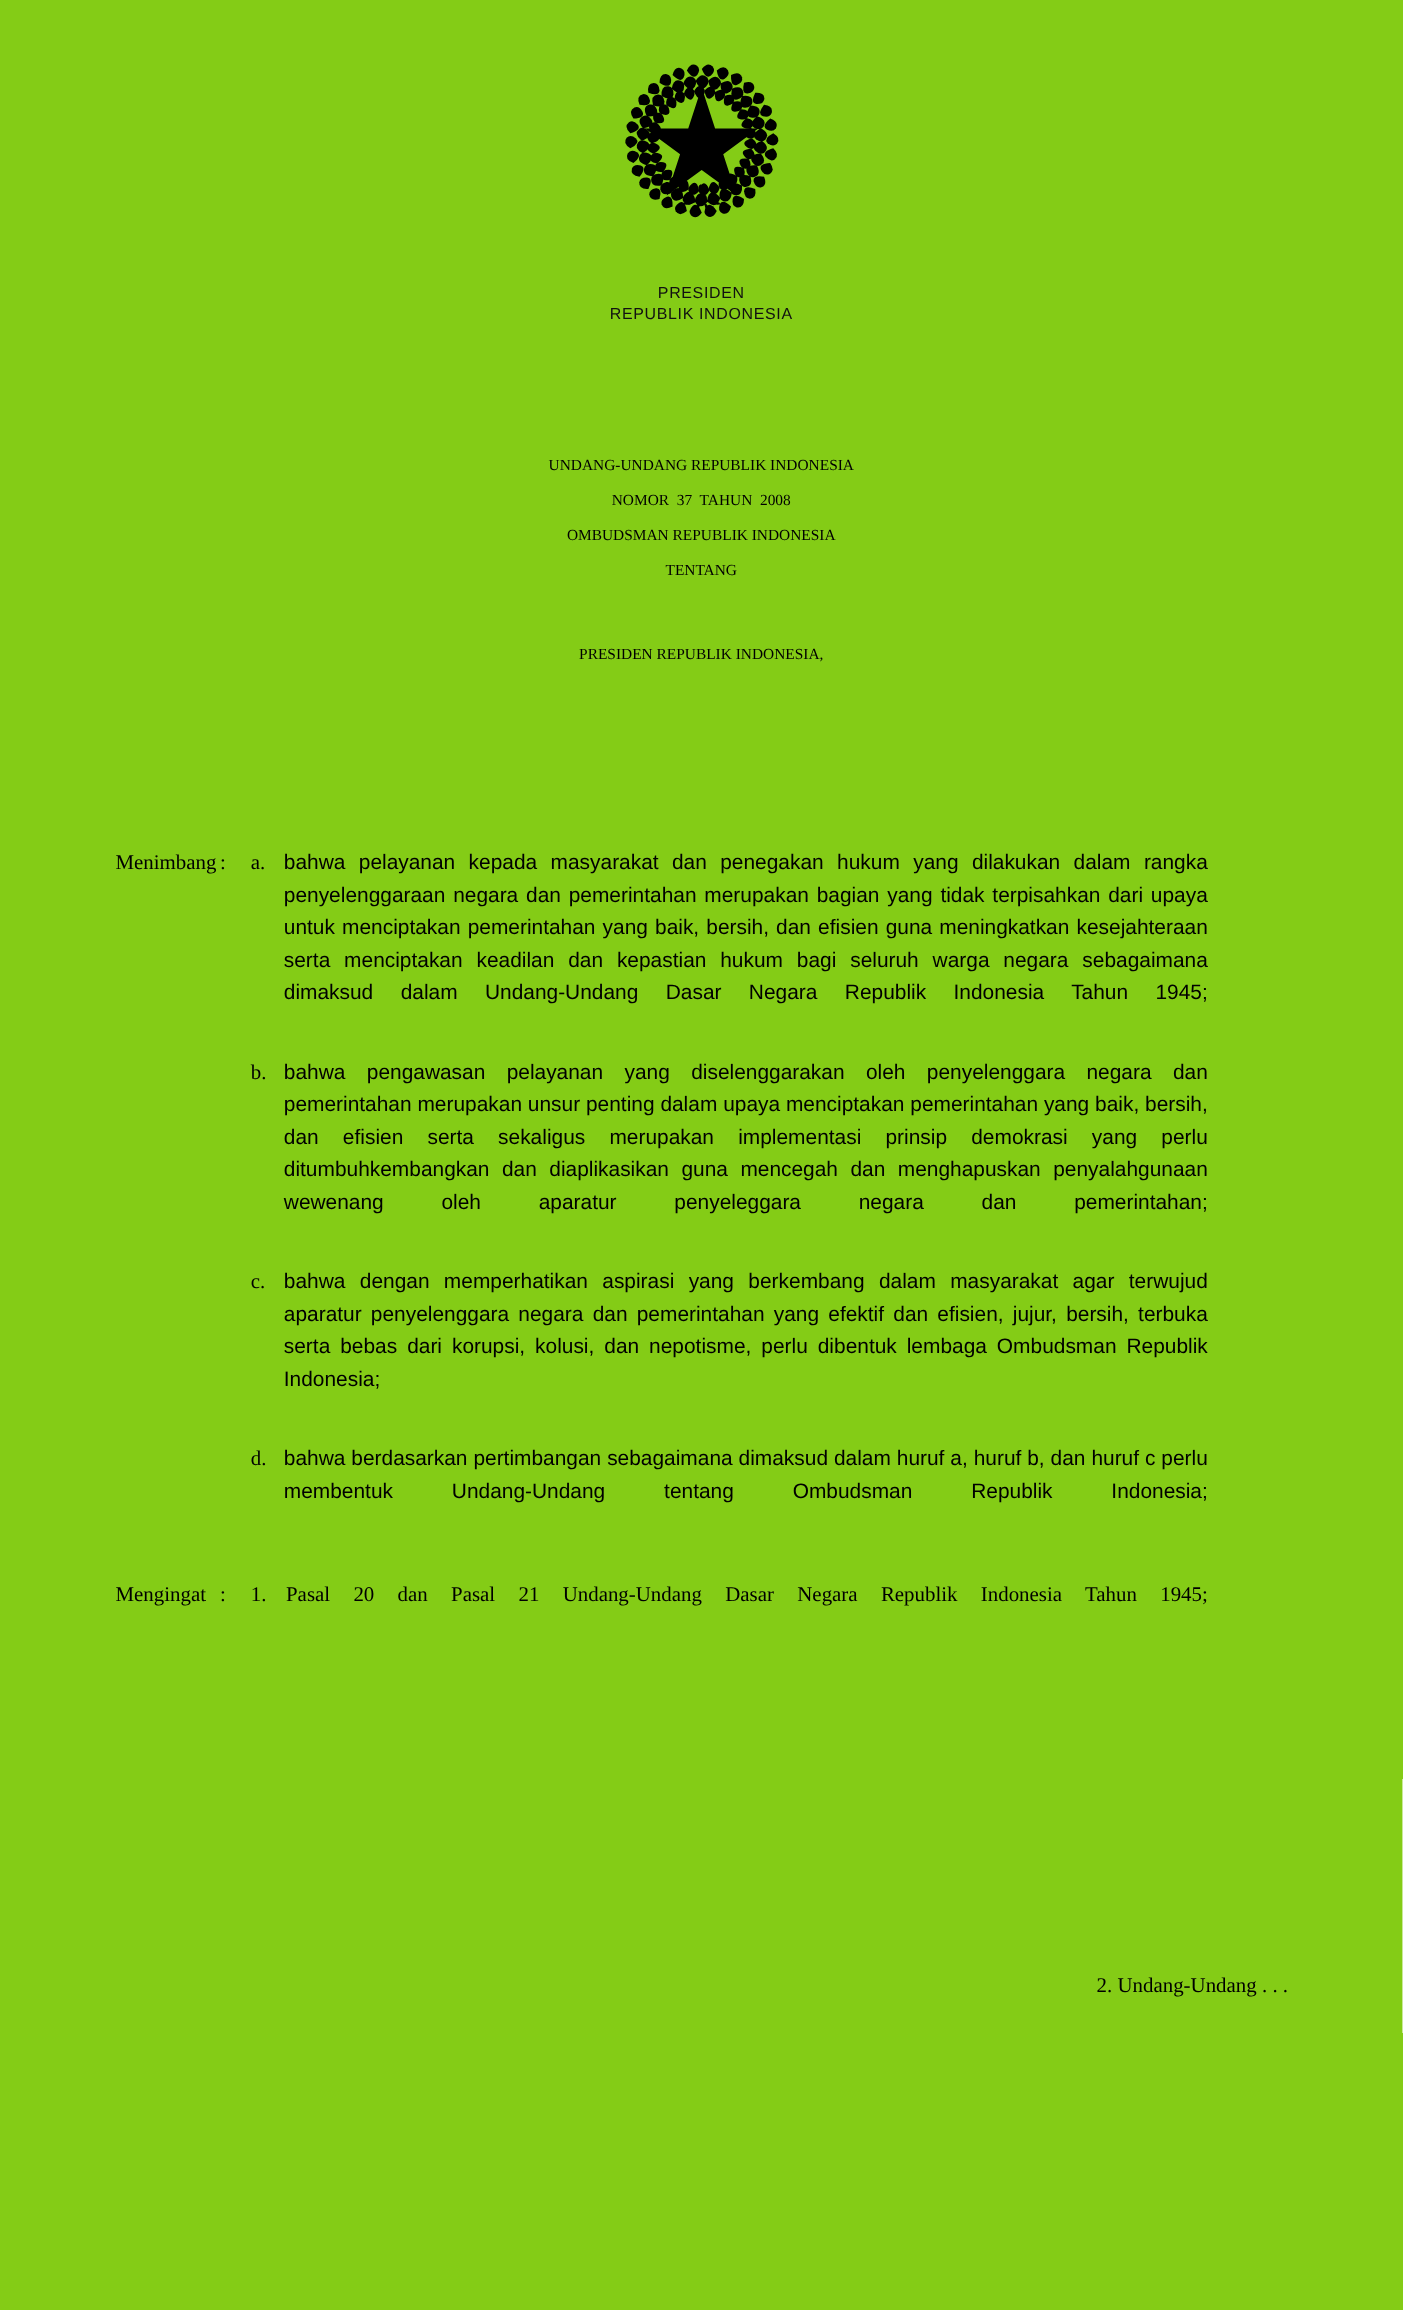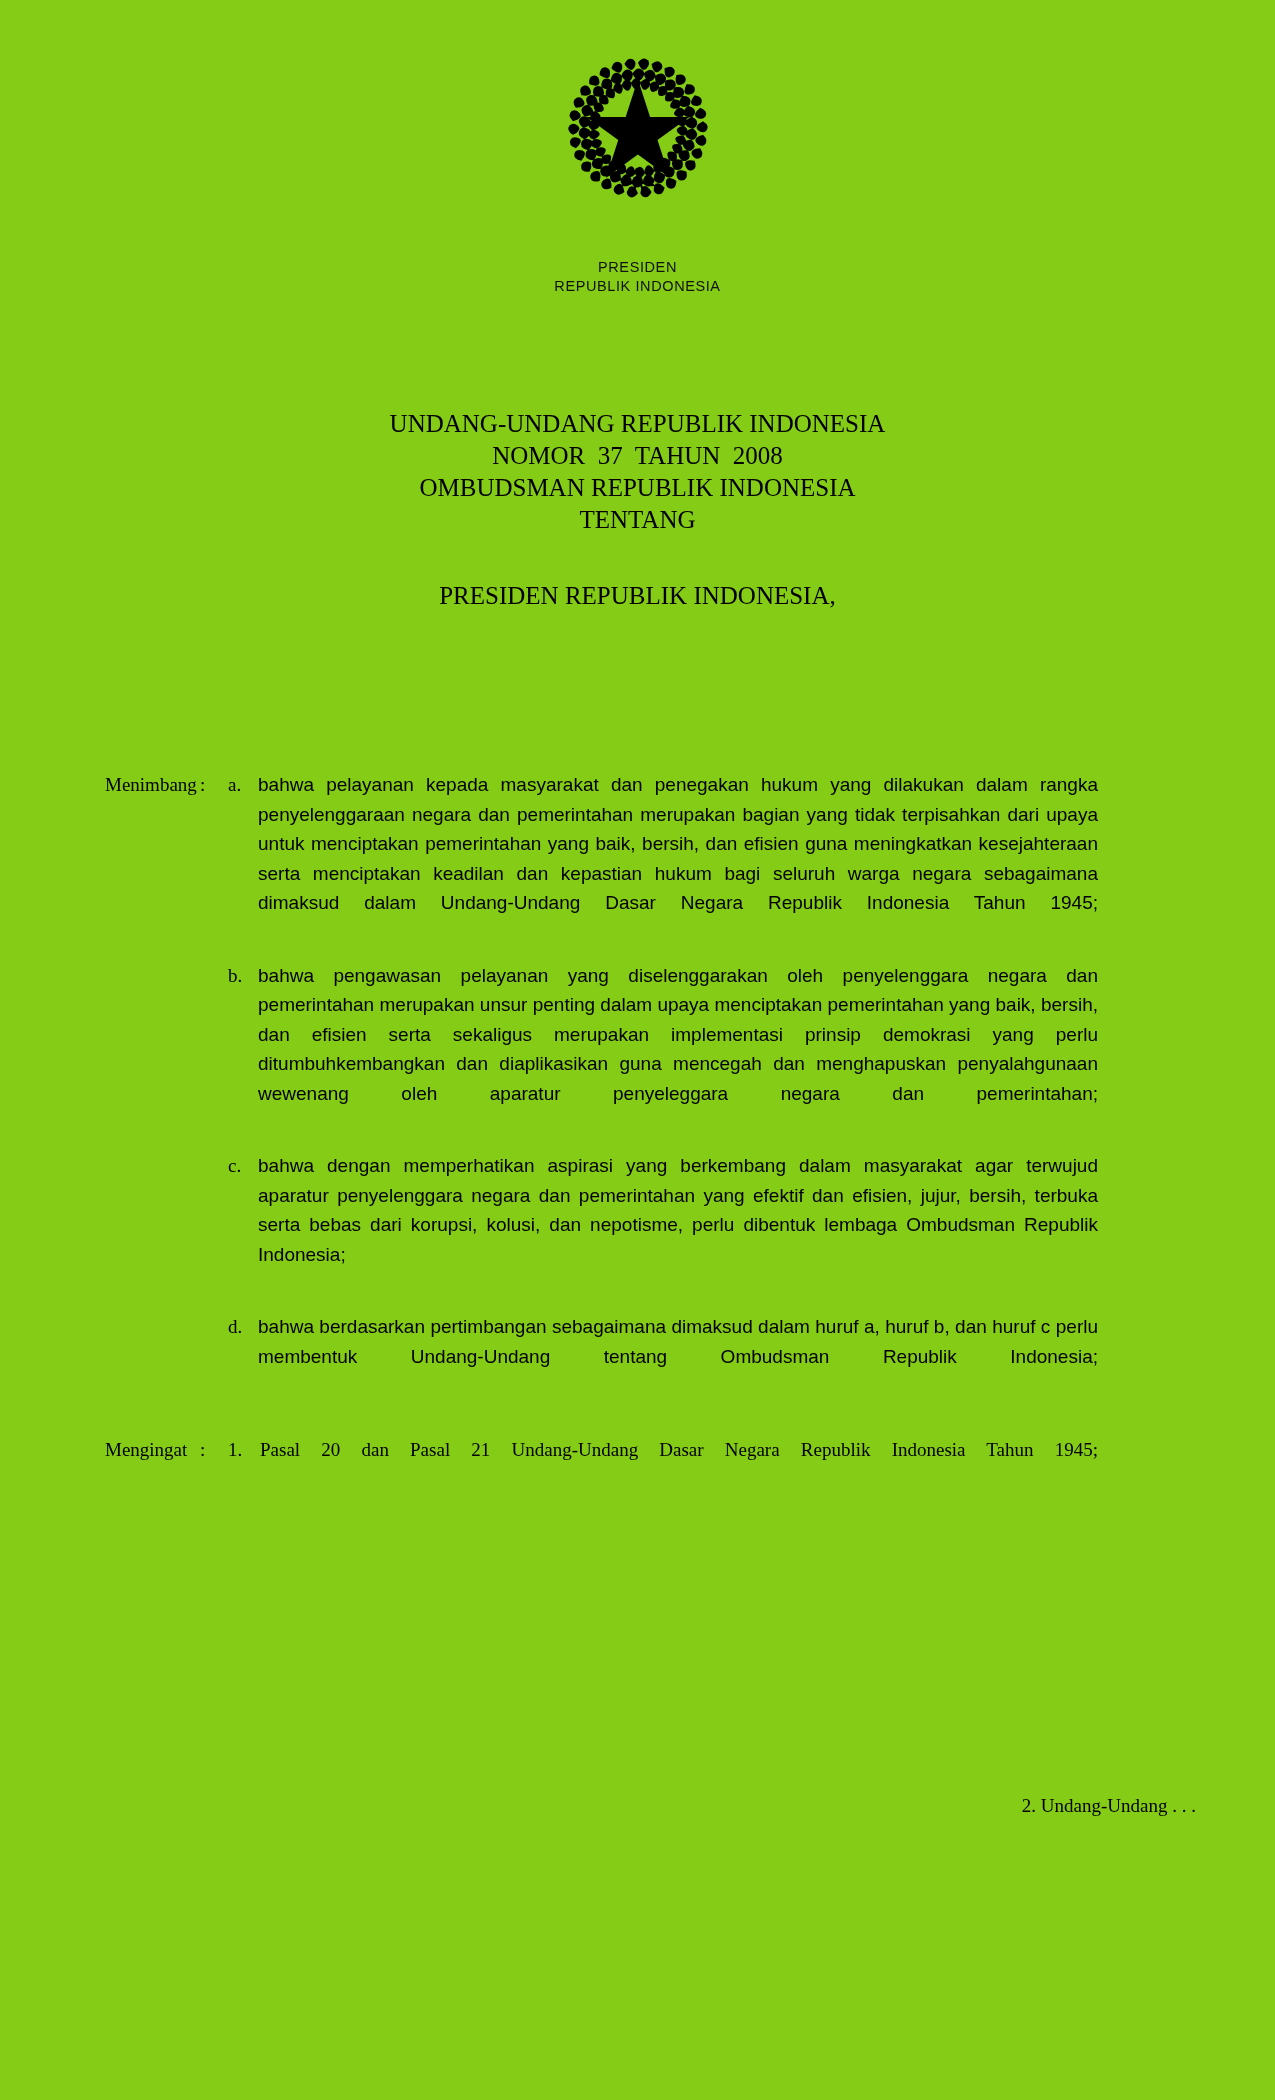--- a/index.html
+++ b/index.html
@@ -47,21 +47,21 @@
   }
 
   
   .title-block {
     position: absolute;
     left: 0;
     top: 408px;
     width: 1275px;
     text-align: center;
     font-family: "Liberation Serif", serif;
-    font-size: 25px;
+    font-size: 14px;
     color: #000000;
     line-height: 32px;
   }
   .title-block .tline {
     display: block;
     white-space: pre;
   }
   .title-block .gap-lg { height: 26px; }
   .title-block .gap-md { height: 18px; }
 
@@ -138,21 +138,21 @@
   .menimbang-block .body { font-family: Liberation Sans, sans-serif; }
 
   .mengingat-row { margin-top: 34px; }
 
   
   .continuation {
     position: absolute;
     left: 0;
     top: 1795px;
     width: 1275px;
-    padding-right: 79px;
+    padding-right: 104px;
     box-sizing: border-box;
     text-align: right;
     font-family: "Liberation Serif", serif;
     font-size: 19px;
     color: #000000;
     white-space: pre;
   }
 </style>
 </head>
 <body>

